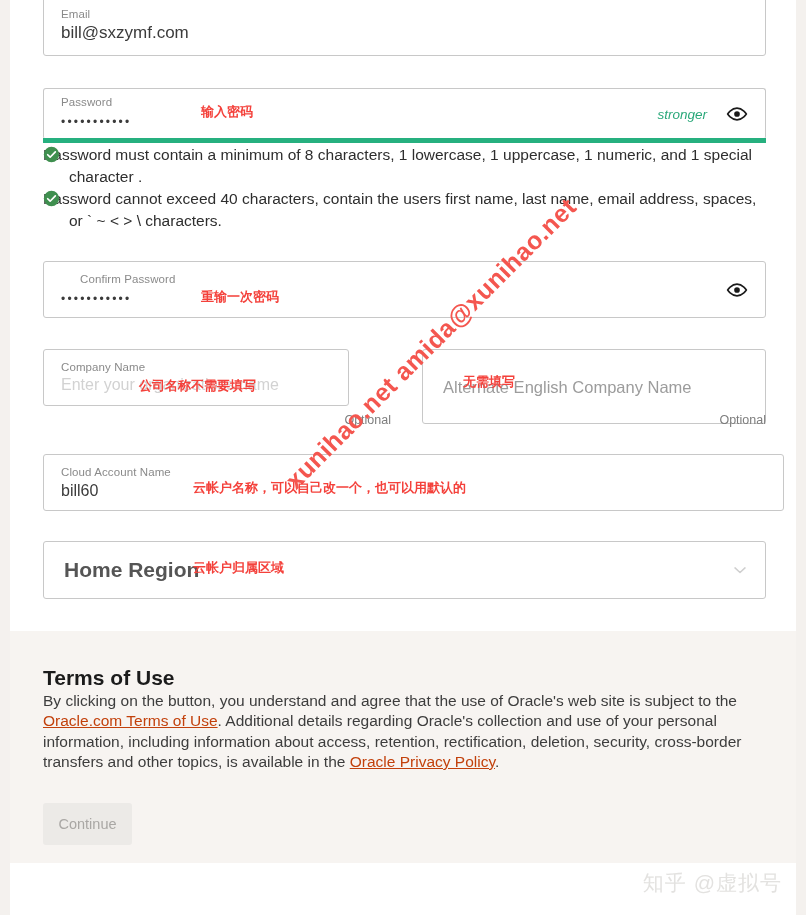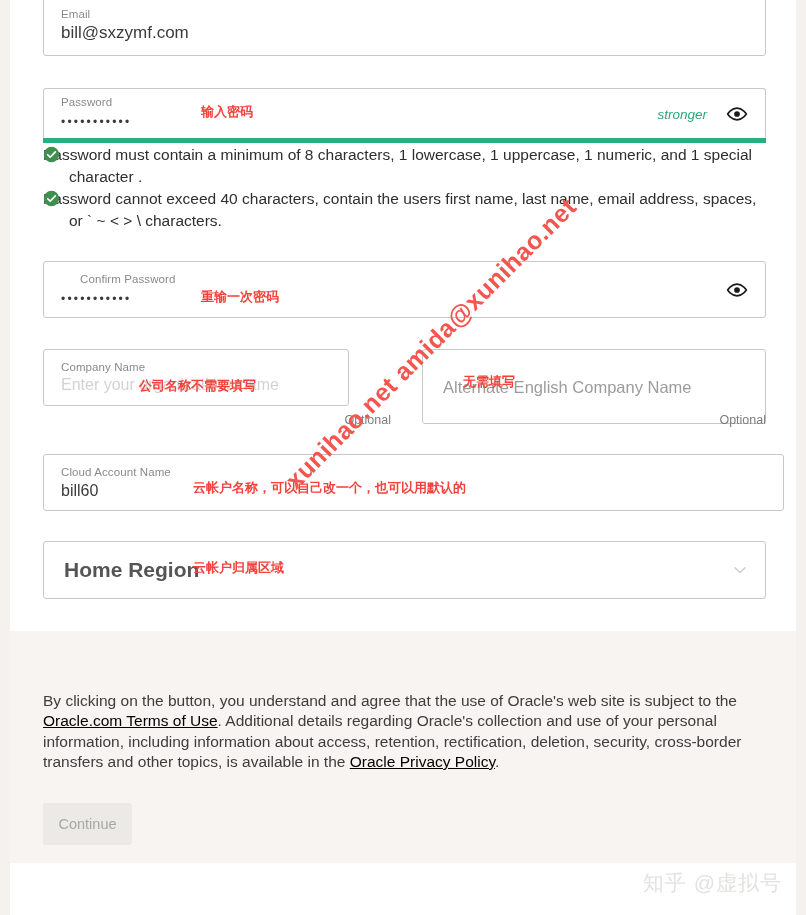--- a/index.html
+++ b/index.html
@@ -244,21 +244,21 @@
   }
   #terms-body {
     position: absolute;
     left: 43px; top: 691px;
     width: 725px;
     font-size: 15.5px;
     line-height: 20.3px;
     color: #3d3d3d;
   }
   #terms-body a {
-    color: #000000;
+    color: #c2410c;
   }
 
   #continue-button {
     position: absolute;
     left: 43px; top: 803px;
     width: 89px; height: 42px;
     background: #eceae7;
     border: none;
     border-radius: 3px;
     color: #a9a7a4;
@@ -384,20 +384,21 @@
     <span class="field-centerlabel">Home Region</span>
     <span id="home-region-chevron">
       <svg width="20" height="20" viewBox="0 0 24 24" fill="none" stroke="#cfcfcf" stroke-width="1.8" stroke-linecap="round" stroke-linejoin="round">
         <path d="M6 9.5l6 5.5 6-5.5"></path>
       </svg>
     </span>
   </div>
 
   <div class="terms-pane"></div>
 
+  <div id="terms-title">Terms of Use</div>
 
   <div id="terms-body"><span>By clicking on the button, you understand and agree that the use of Oracle's web site is subject to the </span><a href="#">Oracle.com Terms of Use</a><span>. Additional details regarding Oracle's collection and use of your personal information, including information about access, retention, rectification, deletion, security, cross-border transfers and other topics, is available in the </span><a href="#">Oracle Privacy Policy</a><span>.</span></div>
 
   <button id="continue-button" disabled="">Continue</button>
 
   <div class="footer-pane"></div>
   <div id="zhihu-watermark">知乎 @虚拟号</div>
 
   <div class="annot" id="annot-password">输入密码</div>
   <div class="annot" id="annot-confirm">重输一次密码</div>

